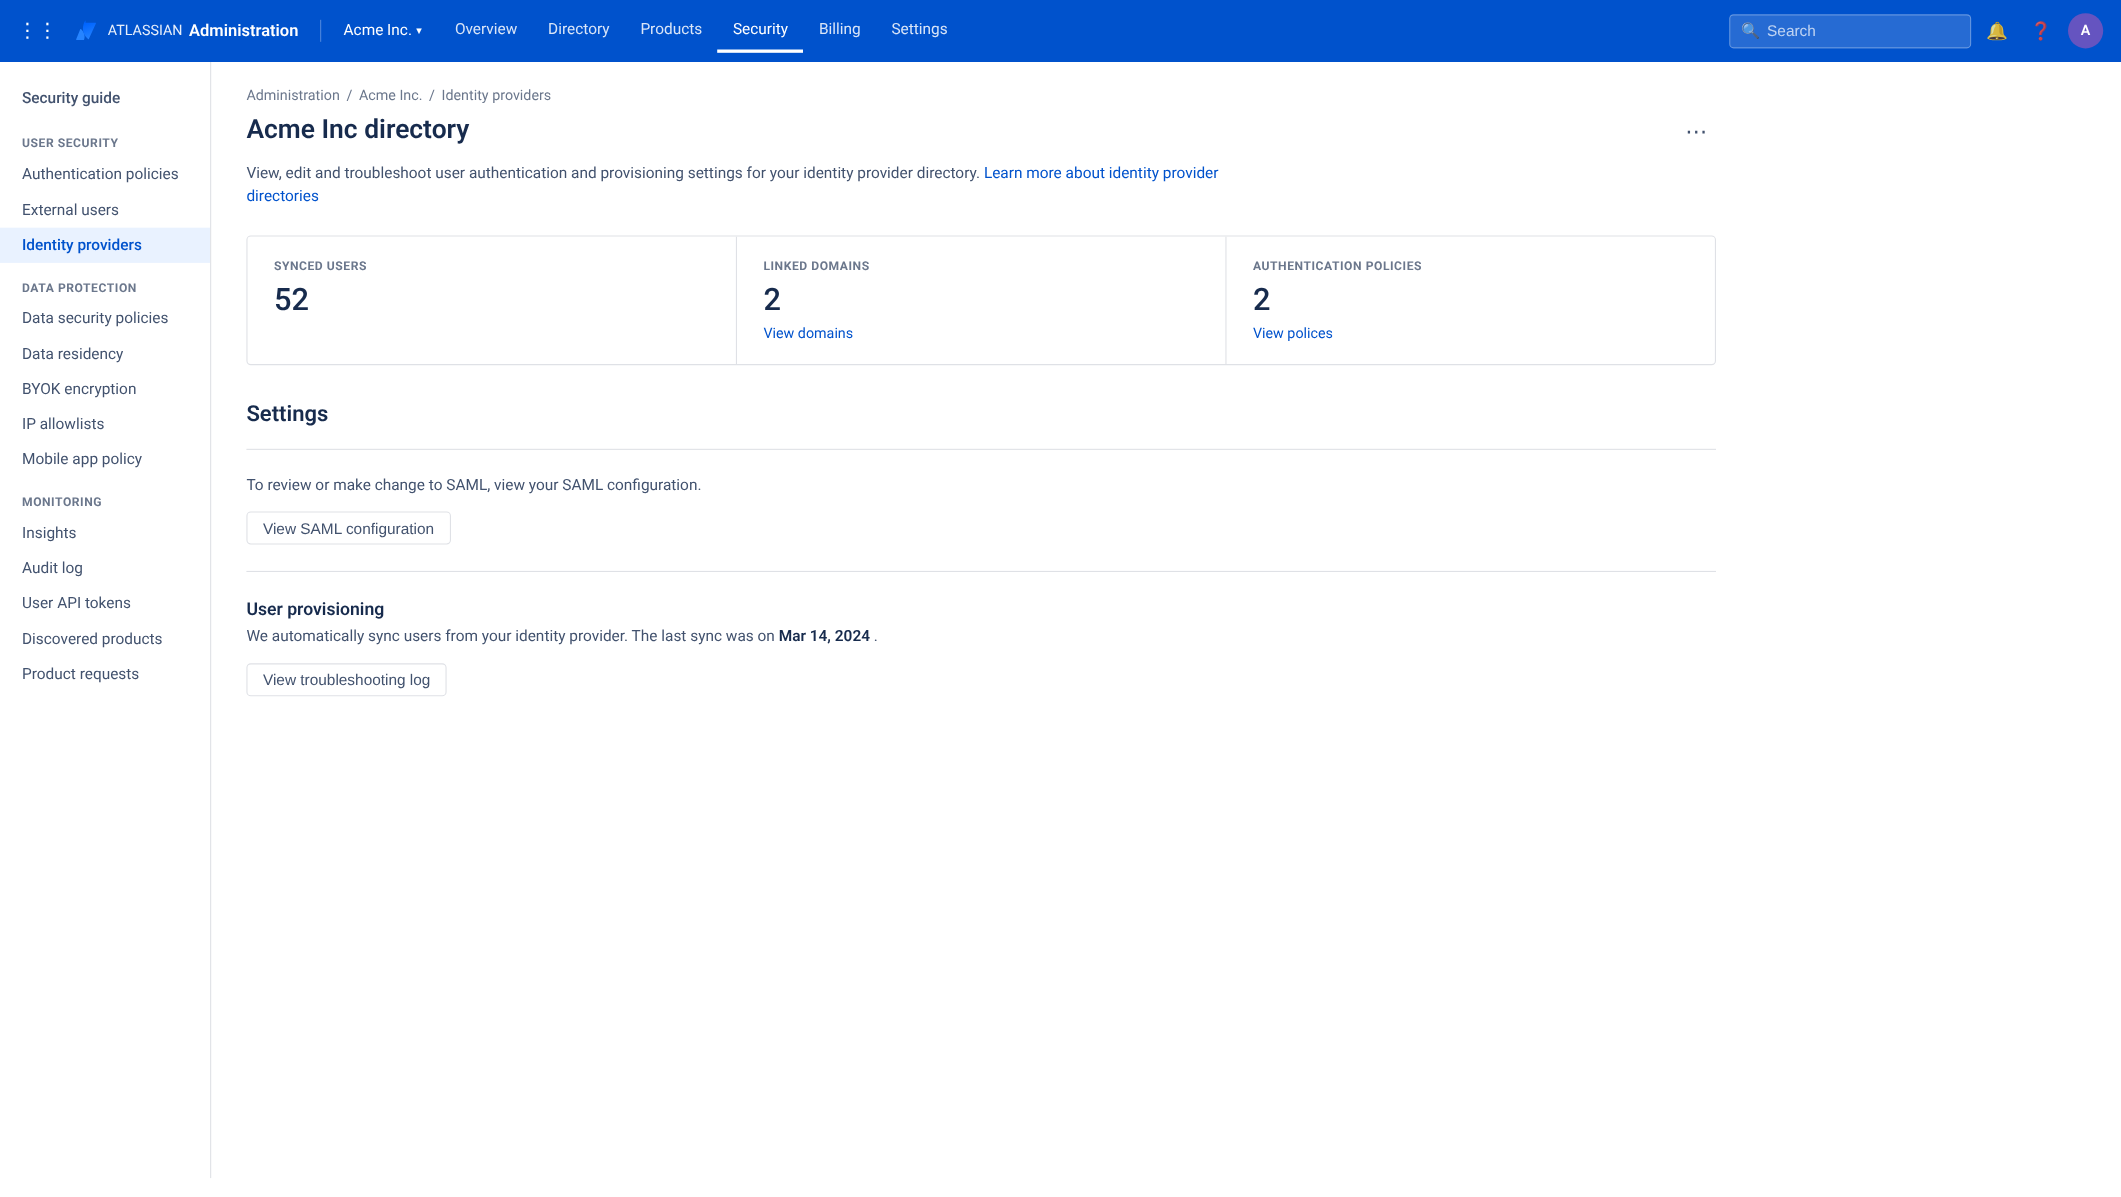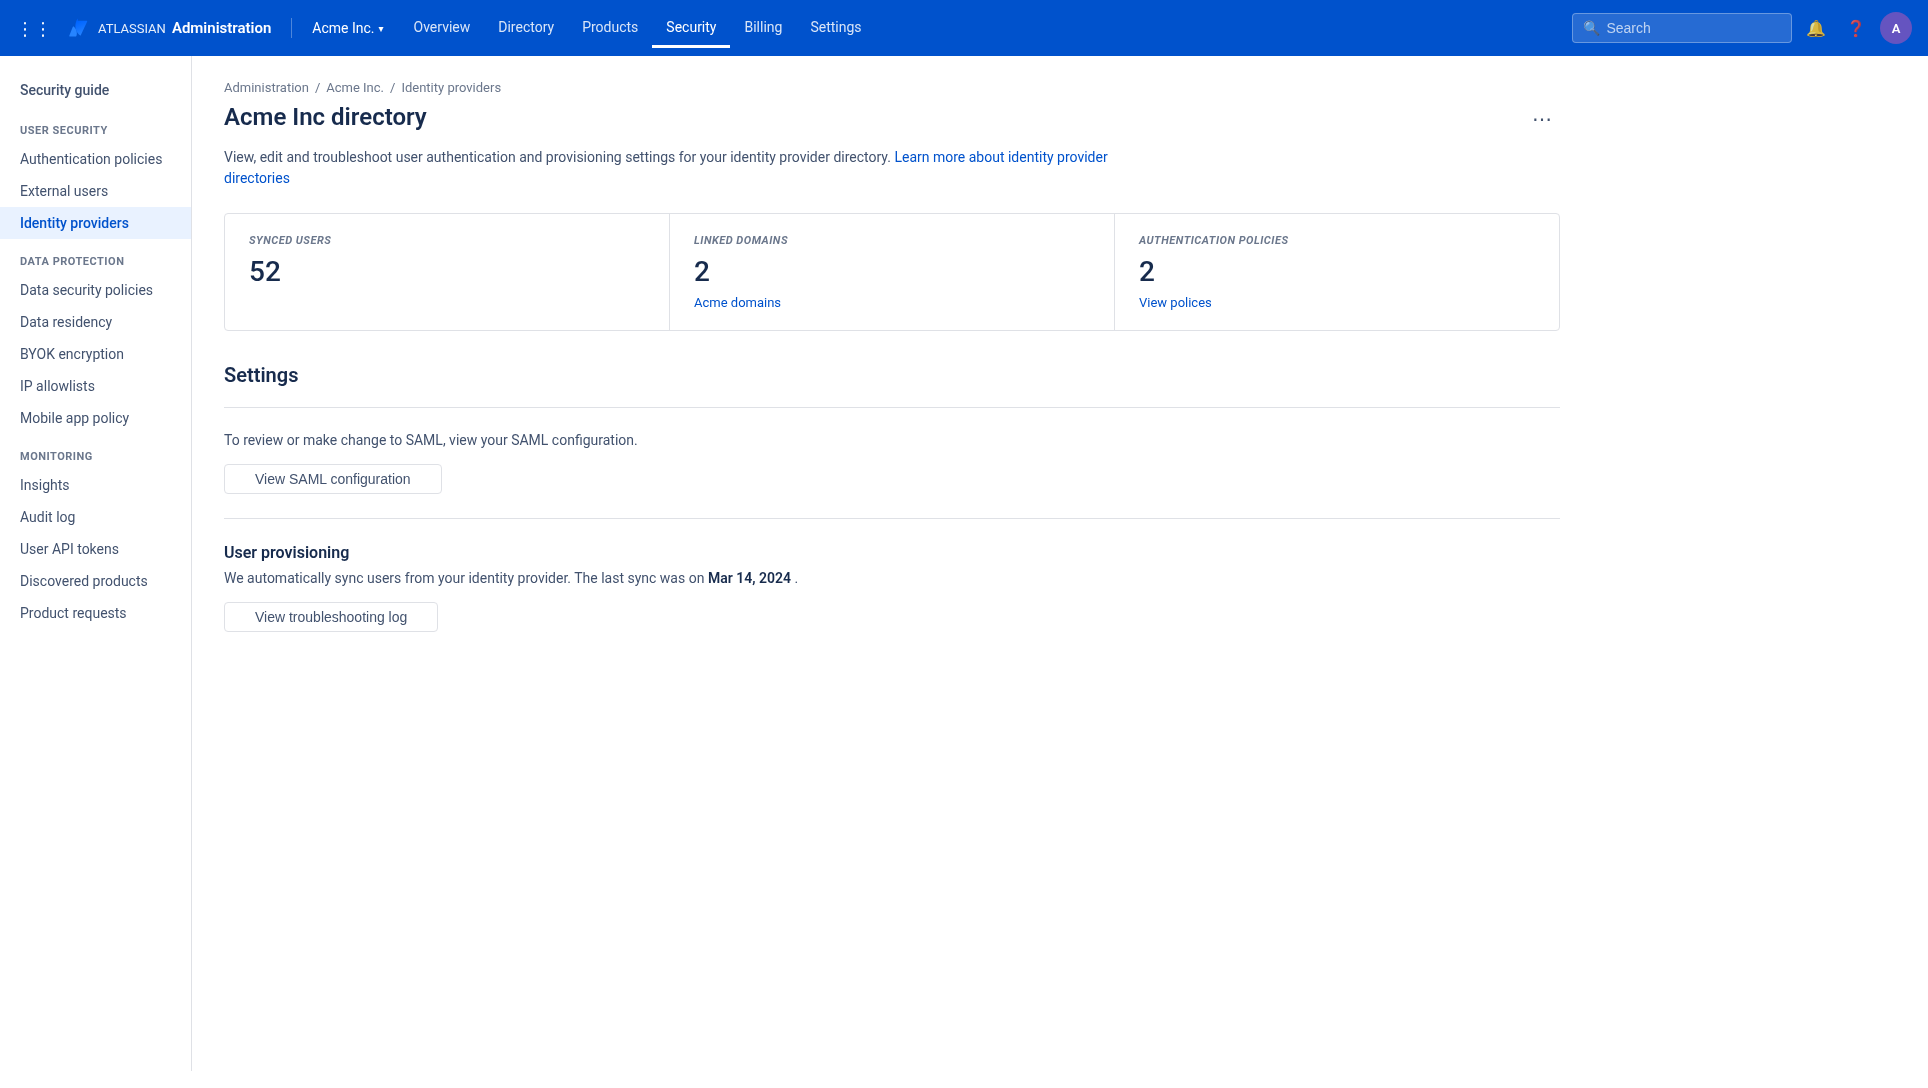--- a/index.html
+++ b/index.html
@@ -82,32 +82,32 @@
     .more-btn { background: none; border: none; cursor: pointer; color: #42526e; font-size: 20px; padding: 4px 8px; border-radius: 4px; }
 
     
     .page-desc { font-size: 14px; color: #42526e; line-height: 1.5; margin-bottom: 24px; max-width: 900px; }
     .page-desc a { color: #0052cc; text-decoration: none; }
 
     
     .stat-cards { display: flex; gap: 0; border: 1px solid #dfe1e6; border-radius: 4px; margin-bottom: 32px; overflow: hidden; }
     .stat-card { flex: 1; padding: 20px 24px; border-right: 1px solid #dfe1e6; }
     .stat-card:last-child { border-right: none; }
-    .stat-label { font-size: 11px; font-weight: 700; text-transform: uppercase; letter-spacing: 0.5px; color: #6b778c; margin-bottom: 8px; font-style: italic; }
+    .stat-label { font-size: 11px; font-weight: 700; text-transform: uppercase; letter-spacing: 0.5px; color: #6b778c; margin-bottom: 8px; }
     .stat-value { font-size: 28px; font-weight: 500; color: #172b4d; margin-bottom: 6px; }
     .stat-link { color: #0052cc; font-size: 13px; text-decoration: none; cursor: pointer; }
 
     
     .settings-title { font-size: 20px; font-weight: 600; color: #172b4d; margin-bottom: 20px; }
     .settings-section { border-top: 1px solid #dfe1e6; padding: 24px 0; }
     .settings-section-title { font-size: 16px; font-weight: 600; color: #172b4d; margin-bottom: 8px; }
     .settings-section-desc { font-size: 14px; color: #42526e; margin-bottom: 16px; }
     .settings-section-desc strong { font-weight: 600; color: #172b4d; }
     .btn-secondary {
-      display: inline-block; padding: 6px 30px; border: 1px solid #dfe1e6;
+      display: inline-block; padding: 6px 14px; border: 1px solid #dfe1e6;
       border-radius: 4px; background: #fff; color: #42526e; font-size: 14px;
       cursor: pointer; text-decoration: none;
     }
 
     
   </style>
 </head>
 <body>
 
 <nav class="topnav">
@@ -201,21 +201,21 @@
     </p>
 
     <div class="stat-cards">
       <div class="stat-card">
         <div class="stat-label">SYNCED USERS</div>
         <div class="stat-value">52</div>
       </div>
       <div class="stat-card">
         <div class="stat-label">LINKED DOMAINS</div>
         <div class="stat-value">2</div>
-        <a class="stat-link">Acme domains</a>
+        <a class="stat-link">View domains</a>
       </div>
       <div class="stat-card">
         <div class="stat-label">AUTHENTICATION POLICIES</div>
         <div class="stat-value">2</div>
         <a class="stat-link">View polices</a>
       </div>
     </div>
 
     <h2 class="settings-title">Settings</h2>
 

